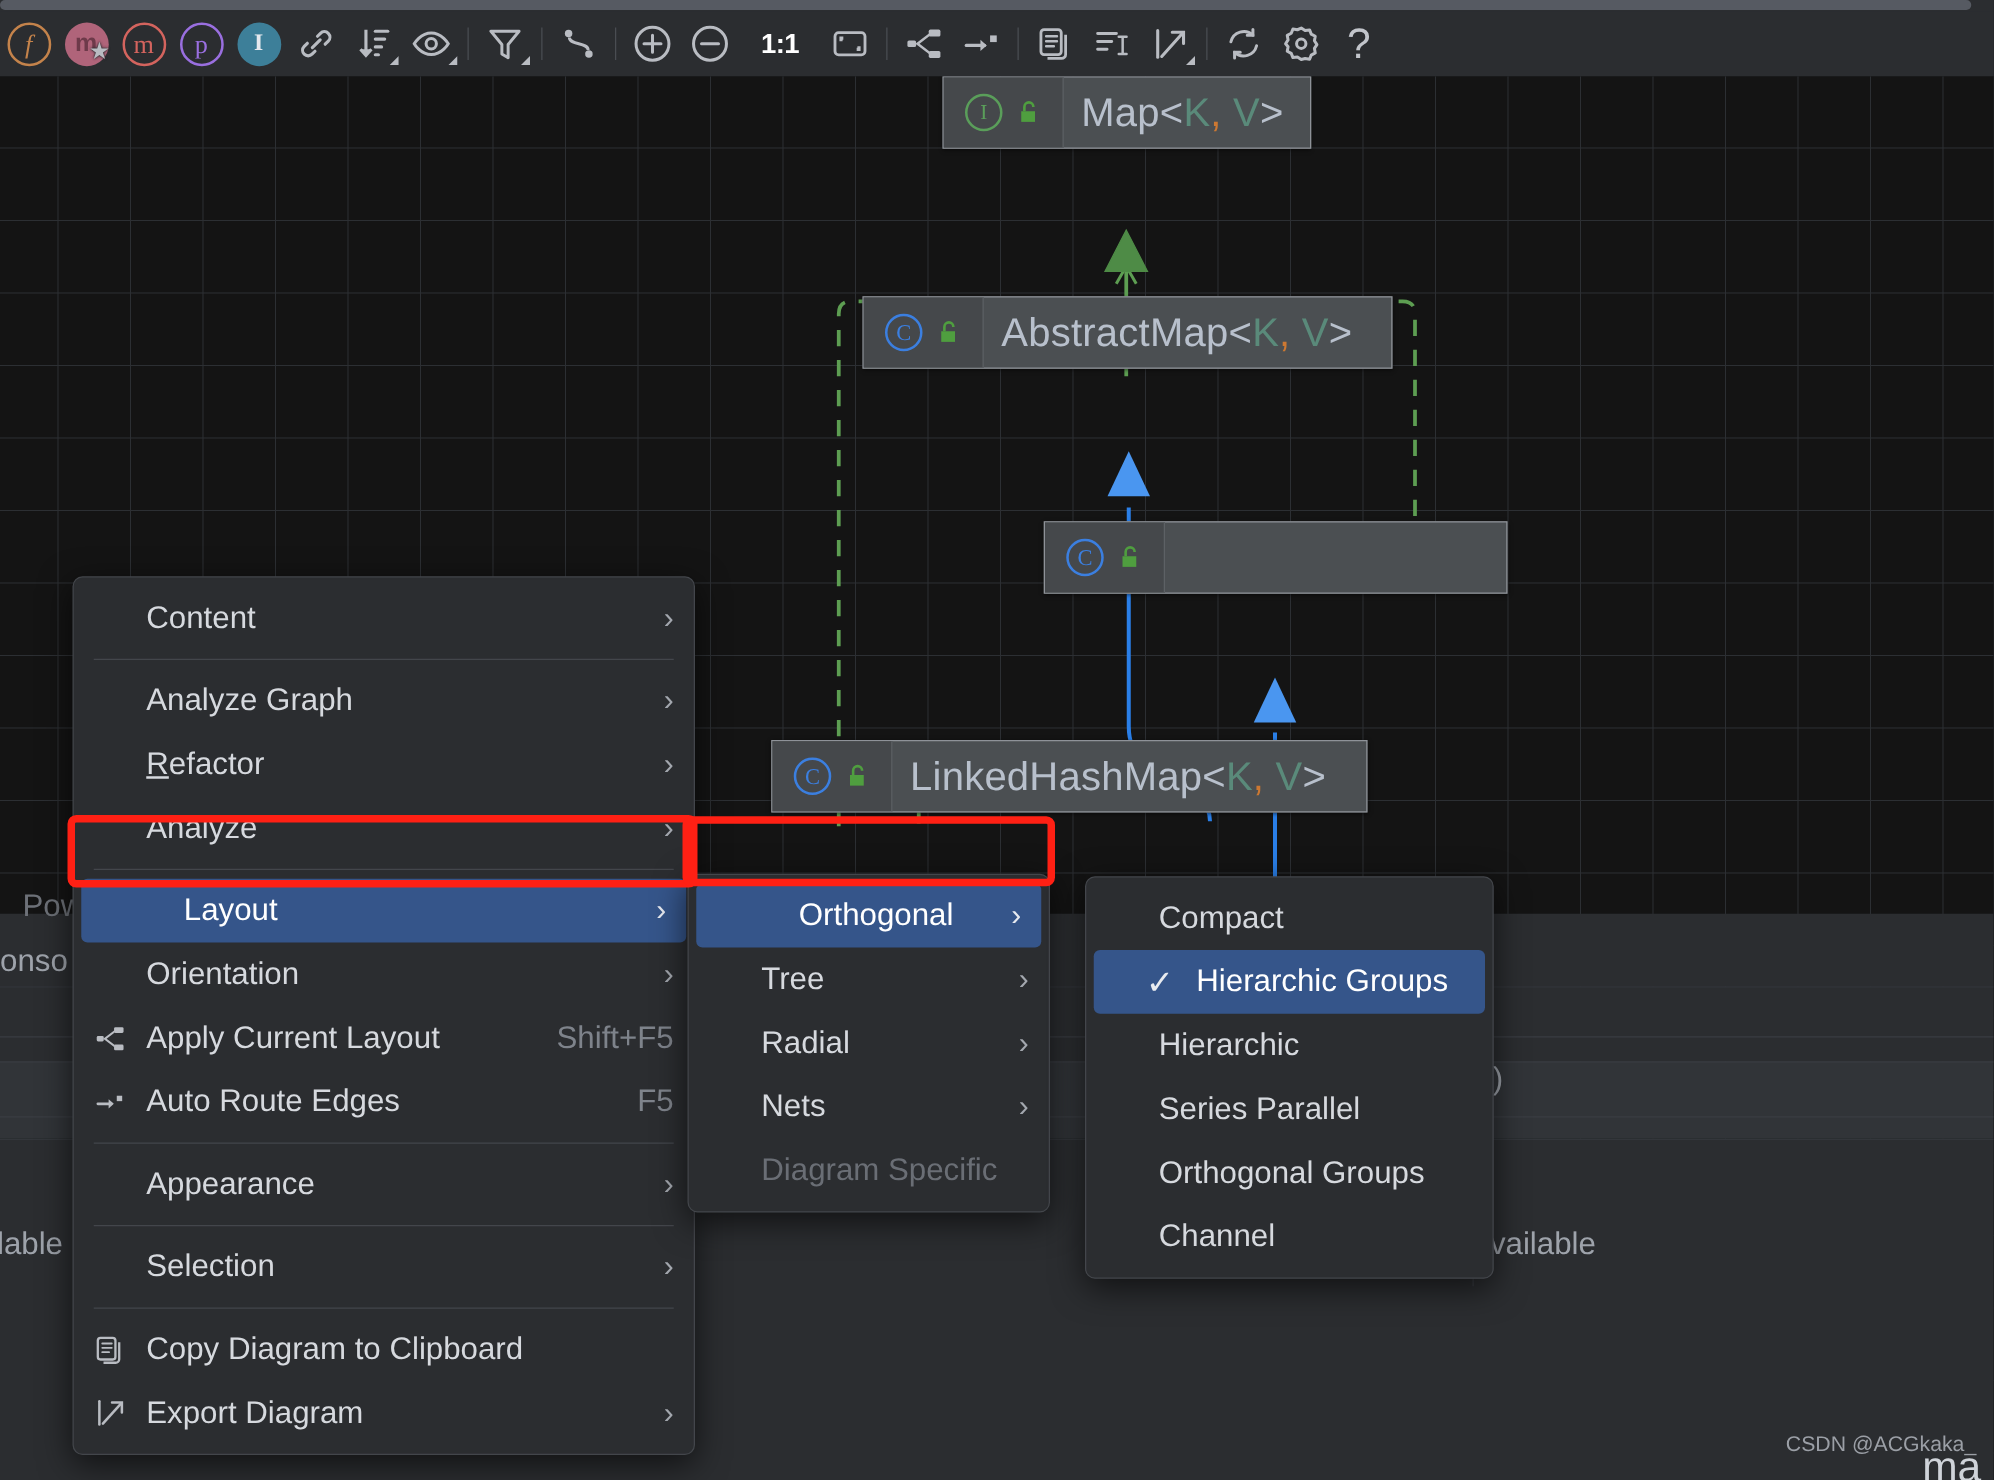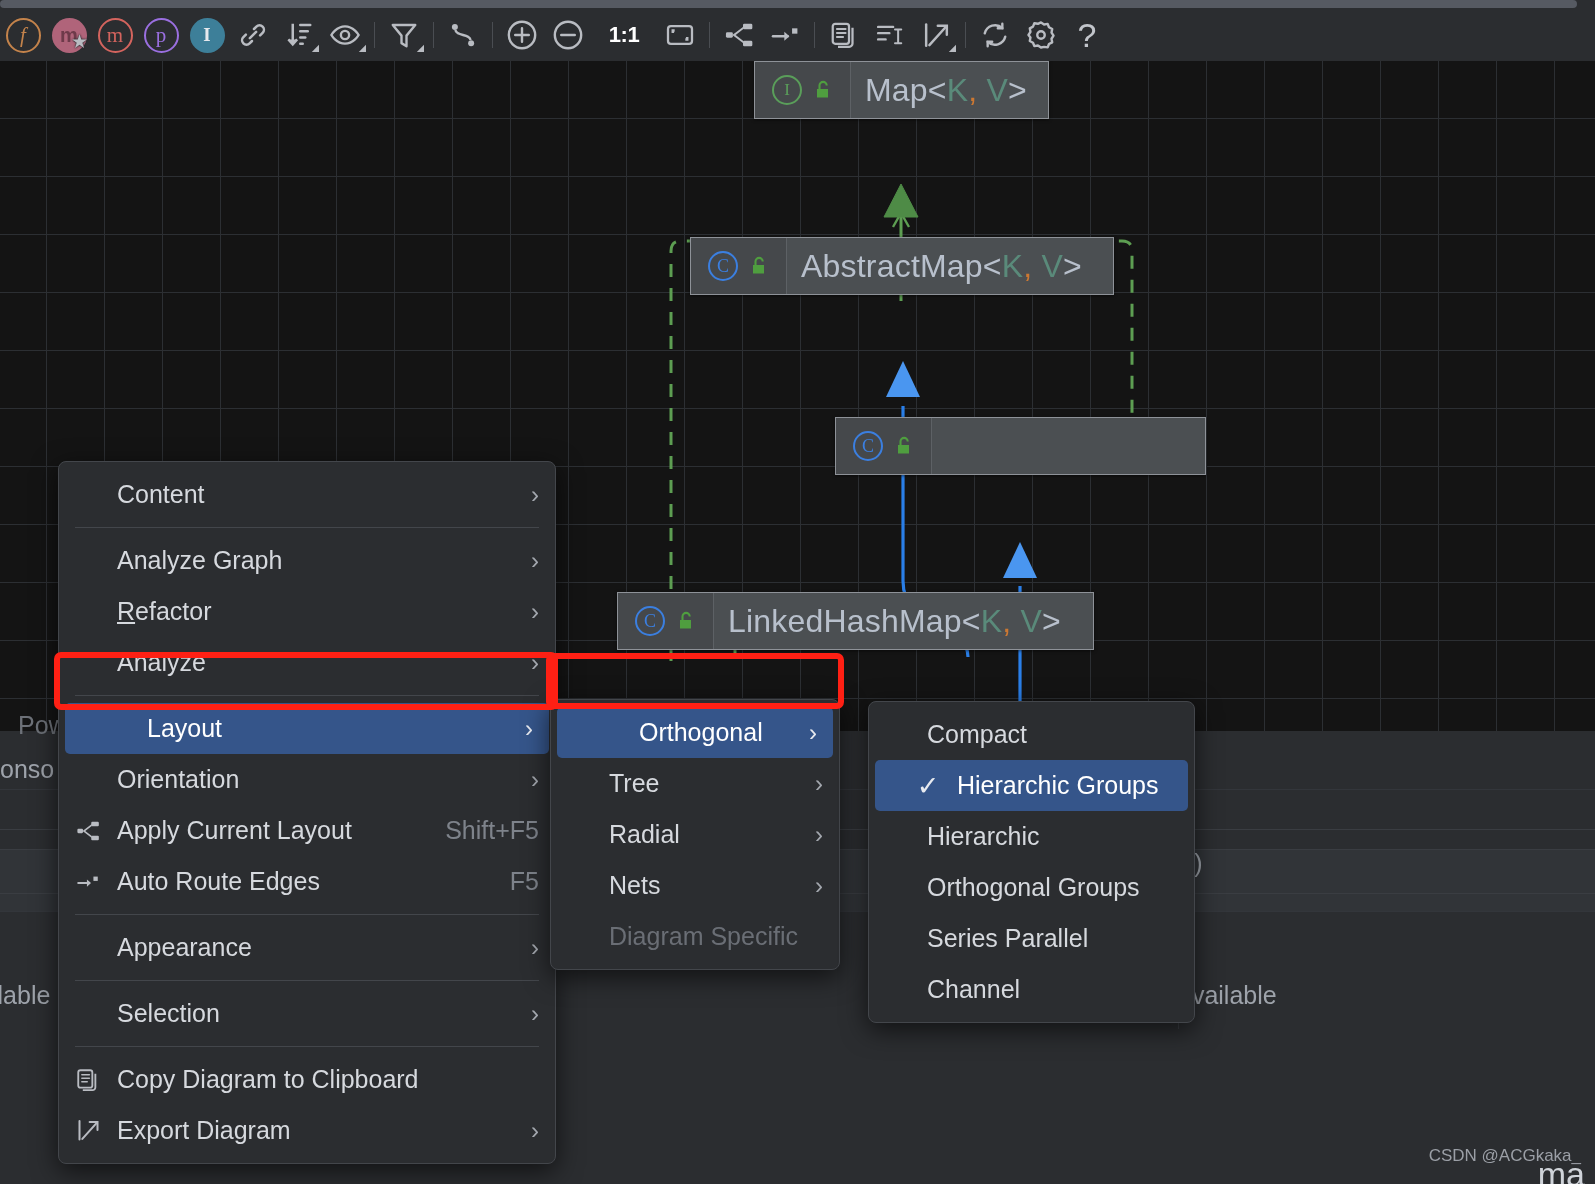--- a/index.html
+++ b/index.html
@@ -514,25 +514,25 @@
       <div class="mi check sel">
         <span class="mi-ico">✓</span>
         <span class="mi-lbl">Hierarchic Groups</span>
       </div>
       <div class="mi check">
         <span class="mi-ico"></span>
         <span class="mi-lbl">Hierarchic</span>
       </div>
       <div class="mi check">
         <span class="mi-ico"></span>
+        <span class="mi-lbl">Series Parallel</span>
+      </div>
+      <div class="mi check">
+        <span class="mi-ico"></span>
         <span class="mi-lbl">Orthogonal Groups</span>
-      </div>
-      <div class="mi check">
-        <span class="mi-ico"></span>
-        <span class="mi-lbl">Series Parallel</span>
       </div>
       <div class="mi check">
         <span class="mi-ico"></span>
         <span class="mi-lbl">Channel</span>
       </div>
     </div>
 
     <div class="redbox" style="left:54px;top:591px;width:504px;height:58px;"></div>
     <div class="redbox" style="left:546px;top:592px;width:298px;height:56px;"></div>
 

